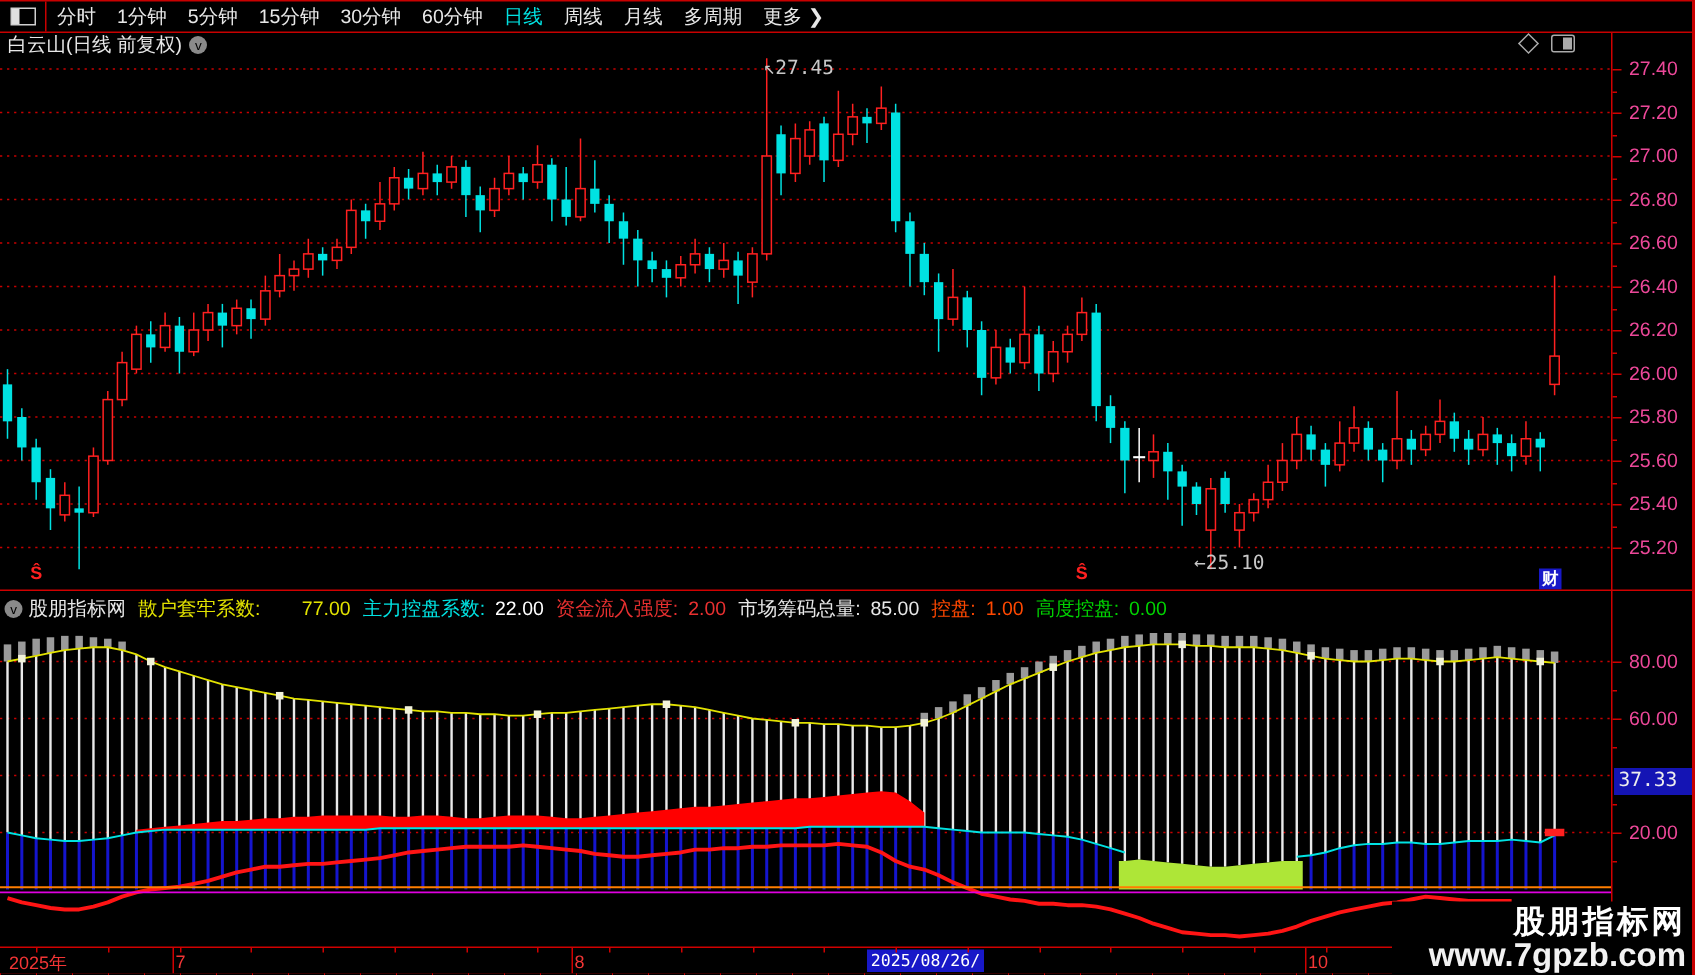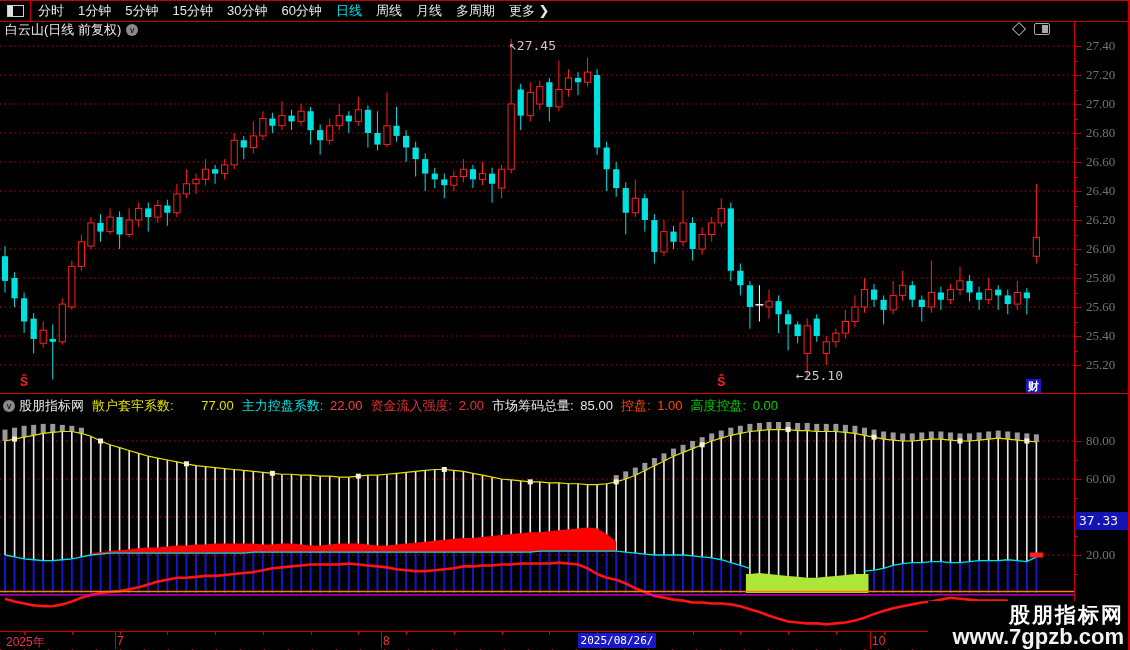--- a/index.html
+++ b/index.html
@@ -32,21 +32,21 @@
   .sig{position:absolute;color:#ff2020;font-size:12px;font-weight:bold;transform:translateX(-50%);}
   .cai-badge{position:absolute;left:1026px;top:341px;background:#1818c8;color:#fff;font-size:11px;line-height:14px;
              padding:0 2px;font-weight:bold;}
   
   .ind-header{position:absolute;left:0;top:394px;width:1074px;height:24px;display:flex;align-items:center;overflow:hidden;}
   .ih-item{font-size:13px;margin-right:8px;white-space:nowrap;}
   .ih-item b{font-weight:normal;margin-left:3px;}
   .ind-pane{position:absolute;left:0;top:418px;width:1074px;height:213px;}
   
   .axis-strip{position:absolute;left:1074px;top:22px;width:54px;height:626px;border-left:1px solid #d00000;}
-  .ax-label{position:absolute;left:11px;color:#737373;font-size:13px;font-family:Liberation Serif, serif;}
+  .ax-label{position:absolute;left:11px;color:#ec4899;font-size:13px;font-family:Liberation Sans, sans-serif;}
   .ax-tick{position:absolute;left:0;height:1px;background:#d00000;}
   .cursor-box{position:absolute;left:1px;width:51px;height:18px;background:#1414b4;color:#eee;
               font-size:13px;font-family:"DejaVu Sans Mono",monospace;line-height:18px;padding-left:3px;}
   
   .time-axis{position:absolute;left:0;top:631px;width:1074px;height:17px;border-top:1px solid #d00000;border-bottom:1px solid #d00000;box-sizing:content-box;}
   .ta-label{position:absolute;top:2px;color:#f23535;font-size:12px;white-space:nowrap;}
   .ta-vline{position:absolute;top:0;width:1px;height:17px;background:#d00000;}
   .ta-tick{position:absolute;top:0;width:1px;height:3px;background:#d00000;}
   .ta-box{position:absolute;top:1px;left:578px;width:78px;height:15px;background:#1818c8;color:#fff;
           font-size:11px;text-align:center;line-height:15px;font-family:"DejaVu Sans Mono",monospace;}
@@ -331,21 +331,21 @@
     </div>
     <div class="cai-badge">财</div>
   <div class="sig" style="left: 24.1px; top: 337px;">Ŝ</div><div class="sig" style="left: 721.25px; top: 337px;">Ŝ</div></div>
 
   <div class="pane-divider"></div>
 
   <div class="ind-header" id="indHeader">
     <span class="chev-circle" style="margin:0 4px 0 3px;">v</span>
   <span class="ih-item" style="color: rgb(232, 232, 232);">股朋指标网</span>
       <span class="ih-item" style="color: rgb(226, 226, 0);">散户套牢系数: <b style="color: rgb(226, 226, 0); margin-left: 24px;">77.00</b></span>
-      <span class="ih-item" style="color: rgb(0, 226, 226);">主力控盘系数: <b style="color: #ef4444;">22.00</b></span>
+      <span class="ih-item" style="color: rgb(0, 226, 226);">主力控盘系数: <b style="color: #ffffff;">22.00</b></span>
       <span class="ih-item" style="color: rgb(232, 48, 48);">资金流入强度: <b style="color: rgb(232, 48, 48);">2.00</b></span>
       <span class="ih-item" style="color: rgb(232, 232, 232);">市场筹码总量: <b style="color: rgb(232, 232, 232);">85.00</b></span>
       <span class="ih-item" style="color: rgb(255, 72, 0);">控盘: <b style="color: rgb(255, 72, 0);">1.00</b></span>
       <span class="ih-item" style="color: rgb(0, 210, 0);">高度控盘: <b style="color: rgb(0, 210, 0);">0.00</b></span>
       <span class="ih-item" style="color: rgb(212, 0, 212); margin-top: 36px;">XG: <b style="color: rgb(212, 0, 212);">0.00</b></span>
     </div>
 
   <div class="ind-pane">
     <svg id="indSvg" width="1074" height="213" xmlns="http://www.w3.org/2000/svg">
         <line x1="0" y1="23" x2="1074" y2="23" stroke="#c80000" stroke-width="1" stroke-dasharray="1.5 3.2"></line>

